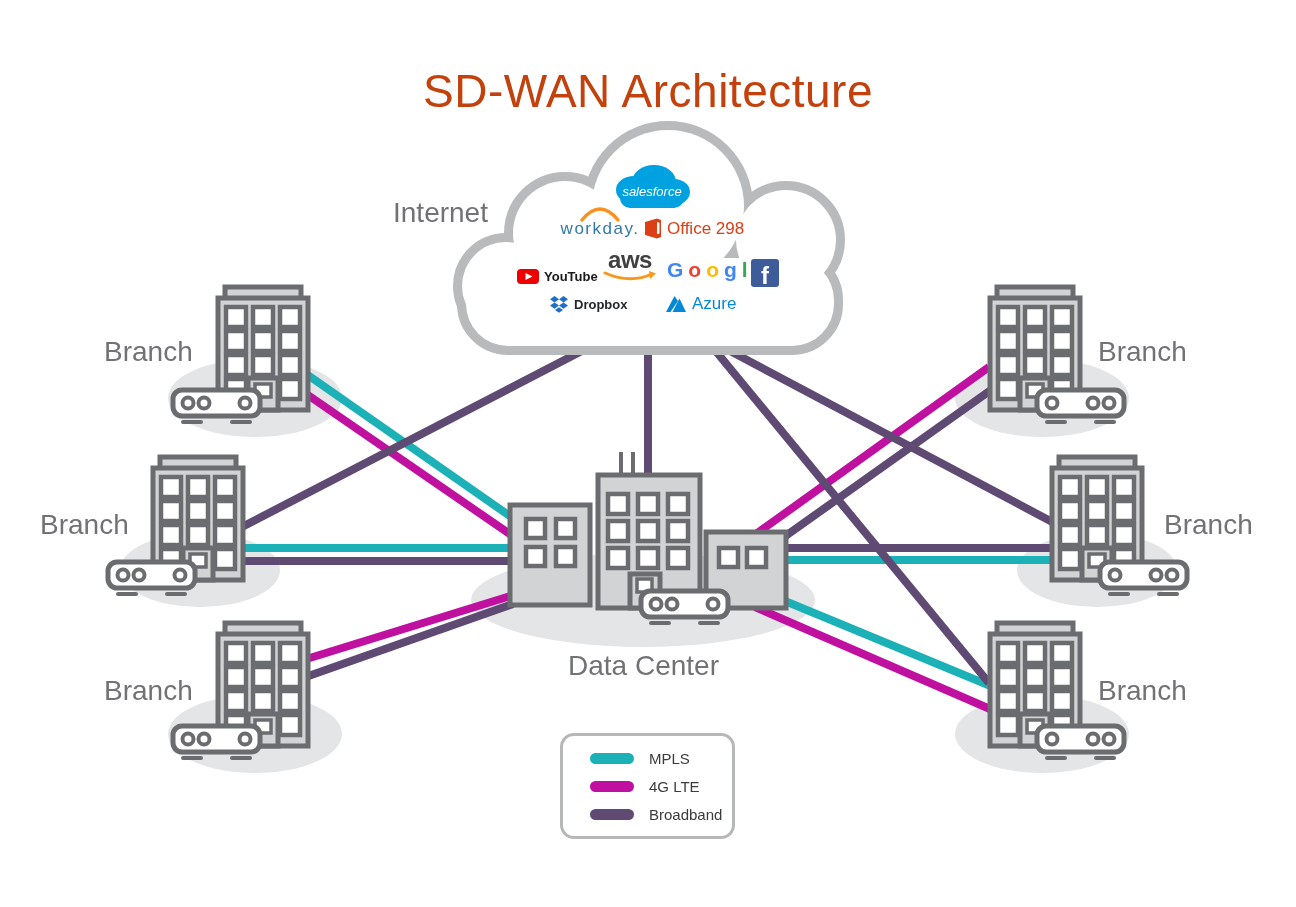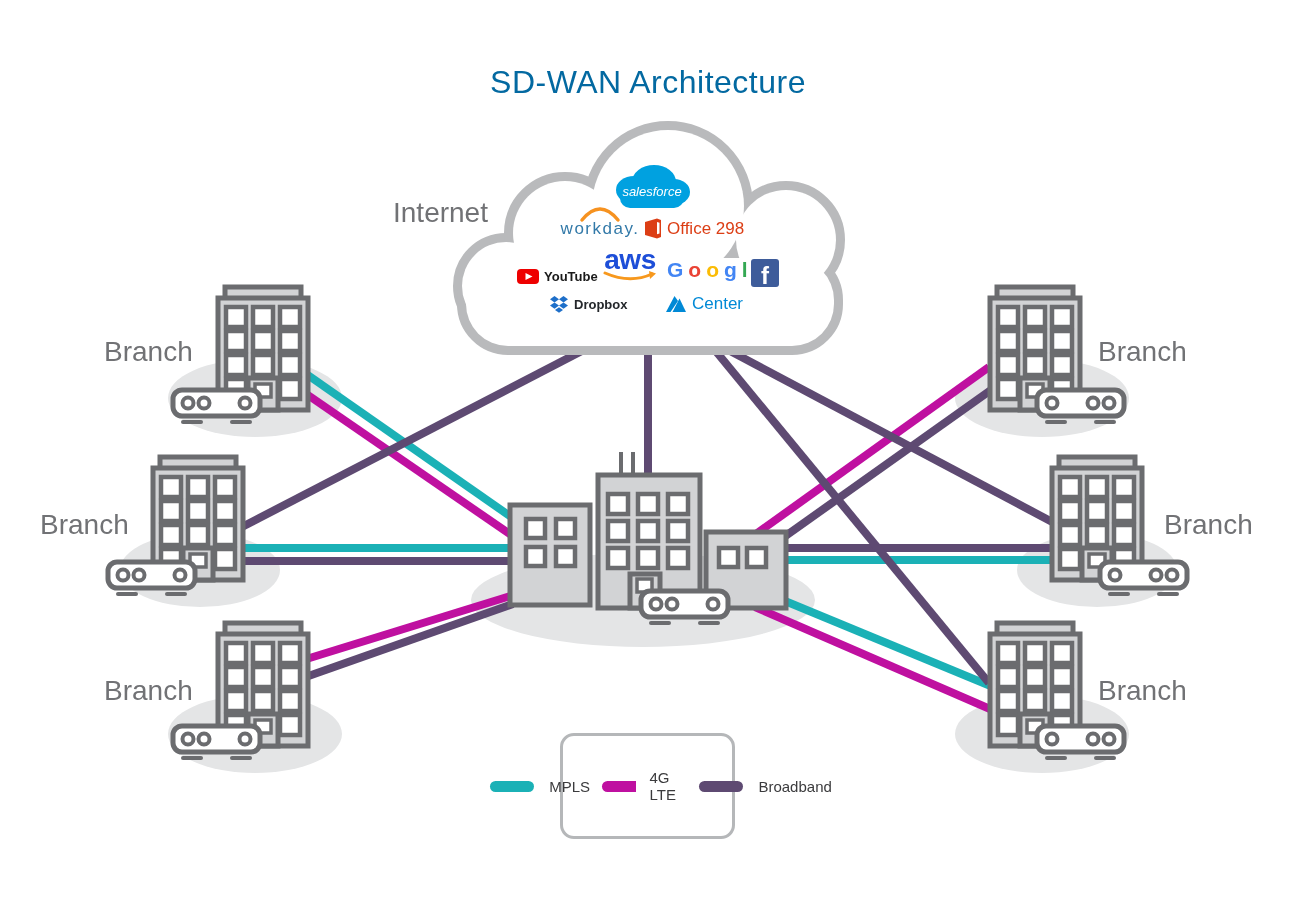--- a/index.html
+++ b/index.html
@@ -16,40 +16,40 @@
   .foot{stroke:#6b6c6f;stroke-width:4;stroke-linecap:round;}
   .shadow{fill:#e4e5e6;}
   .antenna{stroke:#6b6c6f;stroke-width:4;}
   .link{fill:none;stroke-width:8;}
   .mpls{stroke:#1bb1b6;}
   .lte{stroke:#bf10a0;}
   .bb{stroke:#5e4a72;}
 
   
   .lbl{position:absolute;color:#717275;font-size:28px;}
-  .title{position:absolute;left:0;right:0;top:64px;text-align:center;font-size:32px;
-         font-weight:300;color:#0369a1;letter-spacing:.5px;}
+  .title{position:absolute;left:0;right:0;top:64px;text-align:center;font-size:46px;
+         font-weight:300;color:#c2410c;letter-spacing:.5px;}
 
   
   .legend{position:absolute;left:560px;top:733px;width:175px;height:106px;background:#fff;
           border:3px solid #b5b7b9;border-radius:14px;box-sizing:border-box;
-          display:flex;flex-direction:row;justify-content:center;gap:11px;padding-left:26px;}
+          display:flex;flex-direction:column;justify-content:center;gap:11px;padding-left:26px;}
   .legend-row{display:flex;align-items:center;gap:14px;}
   .legend-label{font-size:15px;color:#3b3b3d;}
 
   
   .logo{position:absolute;display:flex;align-items:center;gap:5px;}
   .sf-text{fill:#fff;font-size:13px;font-style:italic;text-anchor:middle;font-family:"Liberation Sans",sans-serif;}
   .wd-arc{fill:none;stroke:#f69220;stroke-width:3.5;stroke-linecap:round;}
   .wd-text{fill:#3279a8;font-size:17px;letter-spacing:1.5px;text-anchor:middle;font-weight:500;
            font-family:"Liberation Sans",sans-serif;}
   .office-text{color:#dc3e15;font-size:17px;}
   .yt-text{color:#1a1a1a;font-size:13px;font-weight:700;}
   .aws{flex-direction:column;gap:0;}
-  .aws-text{color:#1d4ed8;font-size:28px;font-weight:700;line-height:20px;letter-spacing:-.5px;}
+  .aws-text{color:#404040;font-size:24px;font-weight:700;line-height:20px;letter-spacing:-.5px;}
   .google-text span{font-size:21px;font-weight:600;}
   .gl-1{color:#4285F4}.gl-2{color:#EA4335}.gl-3{color:#FBBC05}
   .gl-4{color:#4285F4}.gl-5{color:#34A853}.gl-6{color:#EA4335}
   .facebook{width:28px;height:28px;background:#3e5c9a;border-radius:3px;color:#fff;
             font-weight:700;font-size:24px;overflow:hidden;}
   .facebook span{display:block;margin:6px 0 0 10px;line-height:24px;}
   .db-text{color:#24272b;font-size:13px;font-weight:700;}
   .az-text{color:#0089d6;font-size:17px;}
 </style>
 </head>
@@ -177,20 +177,21 @@
   </svg>
 
   <div class="title">SD-WAN Architecture</div>
   <div class="lbl" style="left:393px;top:197px;">Internet</div>
   <div class="lbl" style="left:104px;top:336px;">Branch</div>
   <div class="lbl" style="left:40px;top:509px;">Branch</div>
   <div class="lbl" style="left:104px;top:675px;">Branch</div>
   <div class="lbl" style="left:1098px;top:336px;">Branch</div>
   <div class="lbl" style="left:1164px;top:509px;">Branch</div>
   <div class="lbl" style="left:1098px;top:675px;">Branch</div>
+  <div class="lbl" style="left:568px;top:650px;">Data Center</div>
 
   <div class="logo" style="left:604px;top:158px;">
     <svg width="96" height="56">
       <g fill="#00a1e0">
         <ellipse cx="30" cy="32" rx="18" ry="14"></ellipse>
         <ellipse cx="50" cy="24" rx="22" ry="17"></ellipse>
         <ellipse cx="70" cy="34" rx="16" ry="13"></ellipse>
         <rect x="16" y="30" width="64" height="20" rx="10"></rect>
       </g>
       <text class="sf-text" x="48" y="38">salesforce</text>
@@ -254,21 +255,21 @@
     <span class="db-text">Dropbox</span>
   </div>
 
   <div class="logo" style="left:666px;top:294px;">
     <svg width="21" height="18">
       <g fill="#0089d6">
         <polygon points="0,17 8.5,1 12,6 4.5,17"></polygon>
         <polygon points="6.5,17 13.5,3.5 20,17"></polygon>
       </g>
     </svg>
-    <span class="az-text">Center</span>
+    <span class="az-text">Azure</span>
   </div>
 
   <div class="legend">
     <div class="legend-row">
       <svg width="46" height="13">
         <rect x="1" y="1" width="44" height="11" rx="5.5" fill="#1bb1b6"></rect>
       </svg>
       <span class="legend-label">MPLS</span>
     </div>
     <div class="legend-row">

